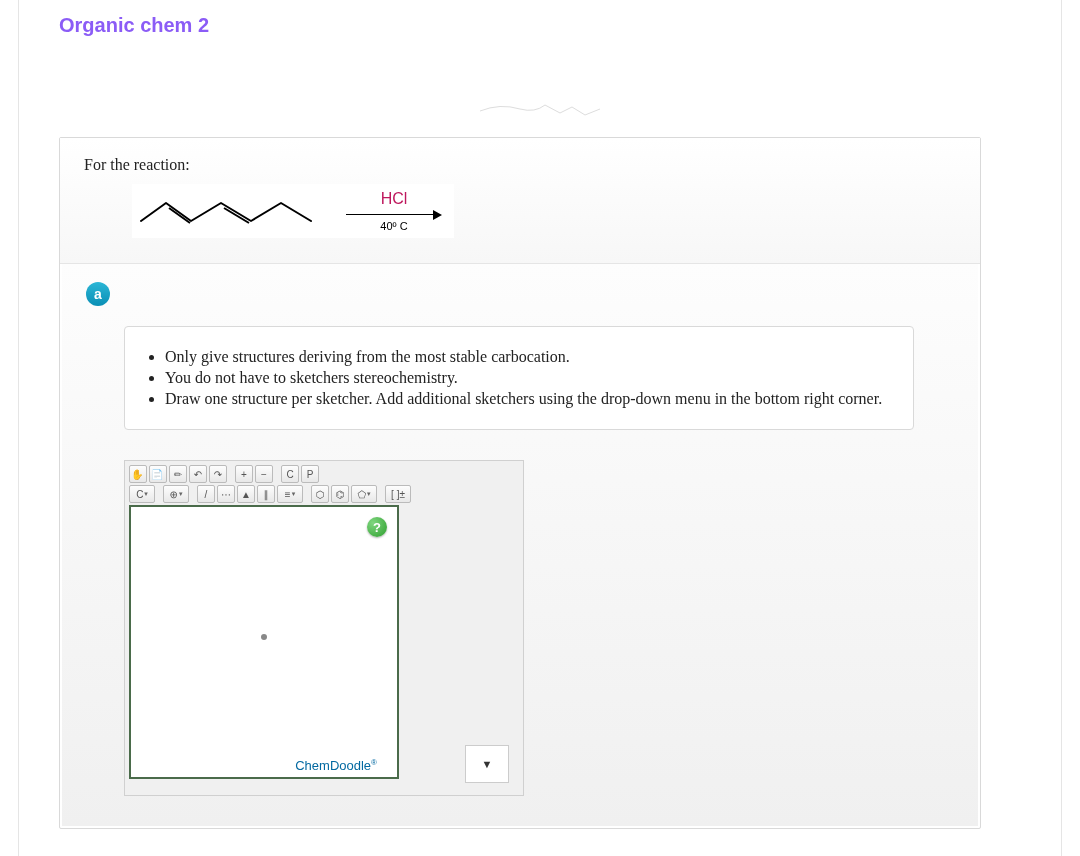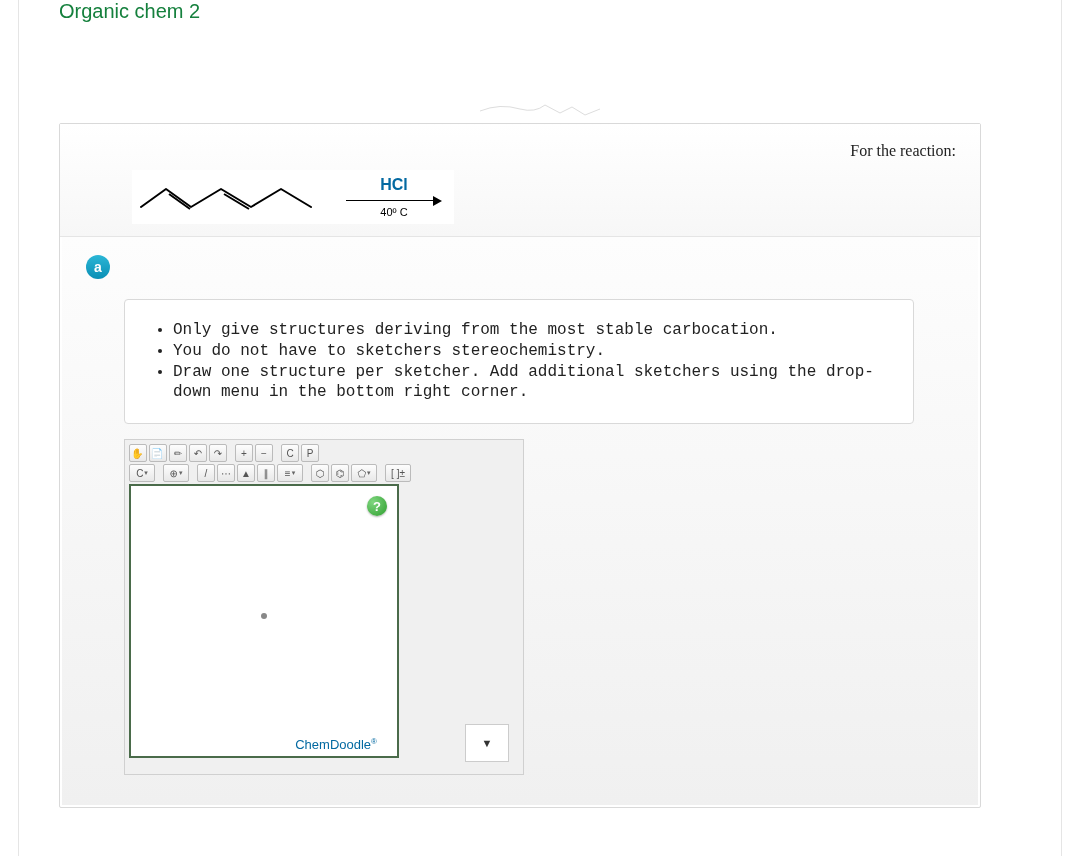--- a/index.html
+++ b/index.html
@@ -12,56 +12,55 @@
   }
   .page-content {
     border-left: 1px solid #e5e5e5;
     border-right: 1px solid #e5e5e5;
     margin: 0 18px;
     padding: 0 40px;
     height: 100%;
   }
   .page-title {
     font-family: -apple-system, 'Segoe UI', Helvetica, Arial, sans-serif;
-    font-weight: 400;
+    font-weight: 700;
     font-size: 20px;
-    color: #15803d;
-    padding-top: 0;
+    color: #8b5cf6;
+    padding-top: 14px;
   }
   .question-card {
     margin-top: 100px;
     border: 1px solid #d9d9d9;
     border-radius: 2px;
     background: #fff;
     width: 922px;
     position: relative;
   }
   .reaction-block {
-    padding: 18px 24px 12px 24px;
+    padding: 18px 24px 25px 24px;
     background: linear-gradient(#fff, #f7f7f7);
     border-bottom: 1px solid #e5e5e5;
-    text-align: right;
   }
   .reaction-label {
     font-size: 16px;
     color: #222;
     margin-bottom: 10px;
   }
   .reaction-row {
     display: flex;
     align-items: center;
     gap: 30px;
     margin-left: 48px;
     background: #fff;
     width: fit-content;
     padding: 6px 12px 6px 4px;
   }
   .molecule-svg { width: 180px; height: 40px; }
   .arrow-block { display: flex; flex-direction: column; align-items: center; }
-  .arrow-top { font-size: 16px; font-weight: bold; color: #0369a1; font-family: Arial, sans-serif; }
+  .arrow-top { font-size: 16px; font-weight: normal; color: #be185d; font-family: Arial, sans-serif; }
   .arrow-bottom { font-size: 11px; color: #000; font-family: Arial, sans-serif; }
   .arrow-line {
     width: 96px; height: 10px; position: relative; margin: 1px 0;
   }
   .arrow-line::before {
     content: ''; position: absolute; left: 0; right: 8px; top: 5px;
     border-top: 1.5px solid #000;
   }
   .arrow-line::after {
     content: ''; position: absolute; right: 0; top: 1px;
@@ -84,24 +83,23 @@
     color: #fff; font-family: Arial, sans-serif; font-size: 14px; font-weight: bold;
     display: flex; align-items: center; justify-content: center;
     flex-shrink: 0;
   }
   .part-text { font-size: 16px; color: #222; }
   .hints-box {
     margin-left: 38px;
     border: 1px solid #d9d9d9;
     border-radius: 4px;
     background: #fff;
-    padding: 20px 26px;
+    padding: 20px 18px;
     width: 790px;
-    margin-bottom: 15px;
-    font-family: Liberation Mono, monospace;
+    margin-bottom: 30px;
   }
   .hints-box ul { list-style: disc; padding-left: 22px; }
   .hints-box li { font-size: 16px; color: #222; line-height: 1.3; }
   .sketcher-wrap {
     margin-left: 38px;
     border: 1px solid #d0d0d0;
     background: #f0f0f0;
     width: 400px;
     padding: 4px 4px 16px 4px;
     position: relative;

